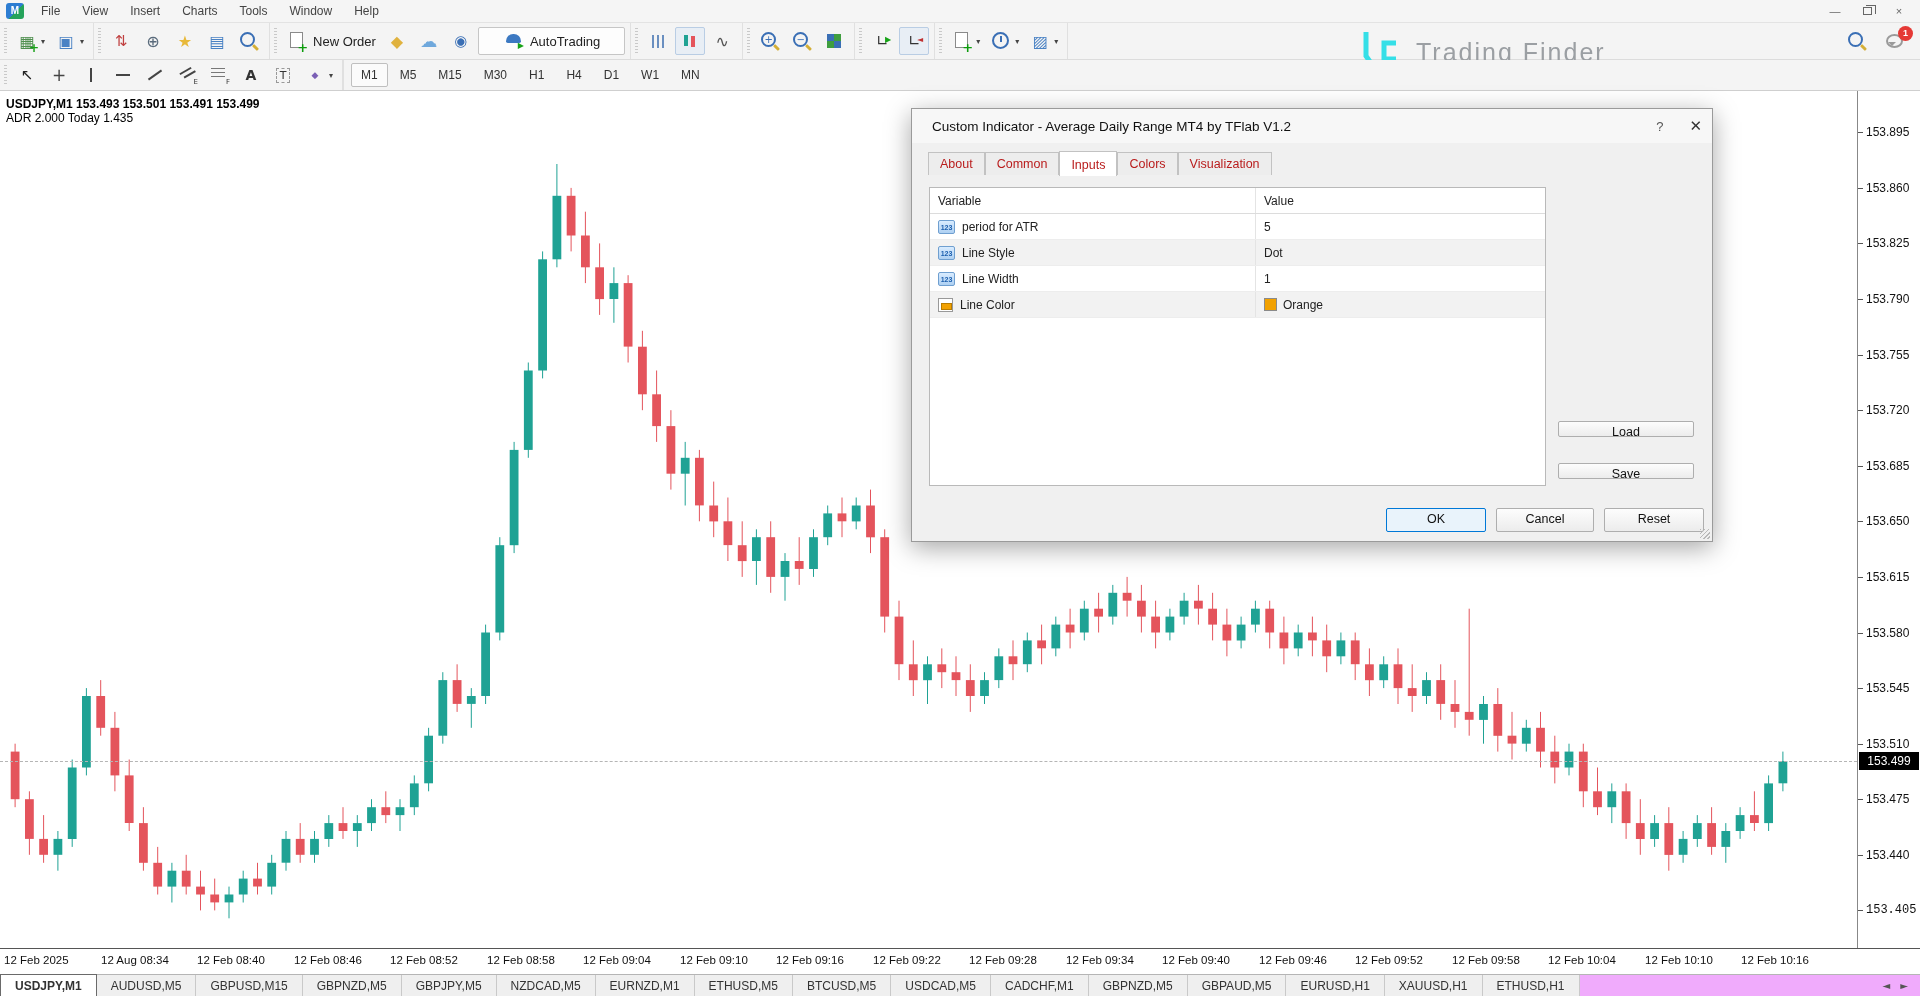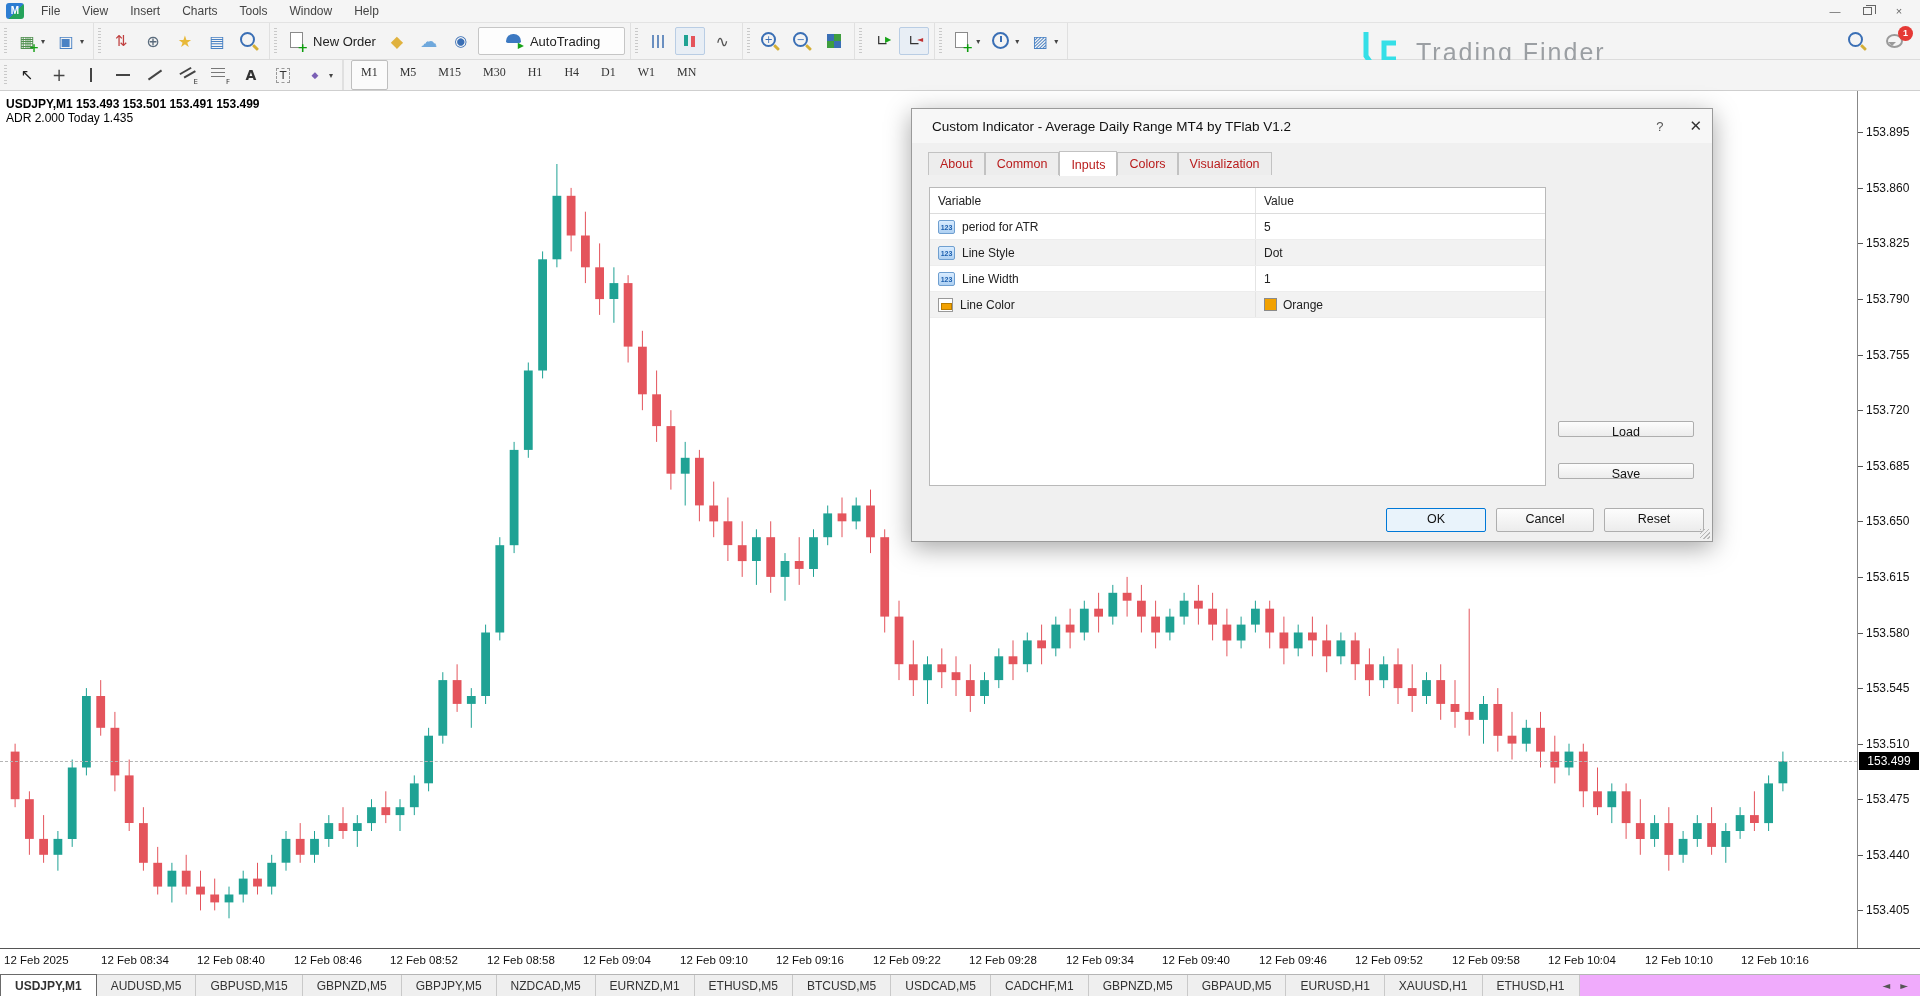--- a/index.html
+++ b/index.html
@@ -294,21 +294,21 @@
           </span>
           <span class="tbtn">
             <span class="icn i-label"></span>
           </span>
           <span class="tbtn">
             <span class="icn i-arrows"></span>
             <span class="caret">▾</span>
           </span>
         </div>
       </div>
-    <div id="timeframes" style="display:flex;height:100%;border-left:1px solid #e0e0e0;padding-left:6px;font-family:Liberation Serif, serif;">
+    <div id="timeframes" style="display:flex;align-items:center;height:100%;border-left:1px solid #e0e0e0;padding-left:6px;">
         <span class="tf-btn active">M1</span>
         <span class="tf-btn">M5</span>
         <span class="tf-btn">M15</span>
         <span class="tf-btn">M30</span>
         <span class="tf-btn">H1</span>
         <span class="tf-btn">H4</span>
         <span class="tf-btn">D1</span>
         <span class="tf-btn">W1</span>
         <span class="tf-btn">MN</span>
       </div>
@@ -582,28 +582,28 @@
         <span class="ptick" style="top: 257px;">153.755</span>
         <span class="ptick" style="top: 312px;">153.720</span>
         <span class="ptick" style="top: 368px;">153.685</span>
         <span class="ptick" style="top: 423px;">153.650</span>
         <span class="ptick" style="top: 479px;">153.615</span>
         <span class="ptick" style="top: 535px;">153.580</span>
         <span class="ptick" style="top: 590px;">153.545</span>
         <span class="ptick" style="top: 646px;">153.510</span>
         <span class="ptick" style="top: 701px;">153.475</span>
         <span class="ptick" style="top: 757px;">153.440</span>
-        <span class="ptick" style="top: 812px;">153.405</span>
+        <span class="ptick" style="top: 812px; font-family: Liberation Mono, monospace;">153.405</span>
         <span class="ptag" style="top: 661px; background: rgb(0, 0, 0);">153.499</span>
       </div>
   </div>
 
   <div class="time-axis" id="time-axis">
       <span class="ttick" style="left: 4px;">12 Feb 2025</span>
-      <span class="ttick" style="left: 101px;">12 Feb 08:34</span>
+      <span class="ttick" style="left: 101px;">12 Aug 08:34</span>
       <span class="ttick" style="left: 197px;">12 Feb 08:40</span>
       <span class="ttick" style="left: 294px;">12 Feb 08:46</span>
       <span class="ttick" style="left: 390px;">12 Feb 08:52</span>
       <span class="ttick" style="left: 487px;">12 Feb 08:58</span>
       <span class="ttick" style="left: 583px;">12 Feb 09:04</span>
       <span class="ttick" style="left: 680px;">12 Feb 09:10</span>
       <span class="ttick" style="left: 776px;">12 Feb 09:16</span>
       <span class="ttick" style="left: 873px;">12 Feb 09:22</span>
       <span class="ttick" style="left: 969px;">12 Feb 09:28</span>
       <span class="ttick" style="left: 1066px;">12 Feb 09:34</span>

